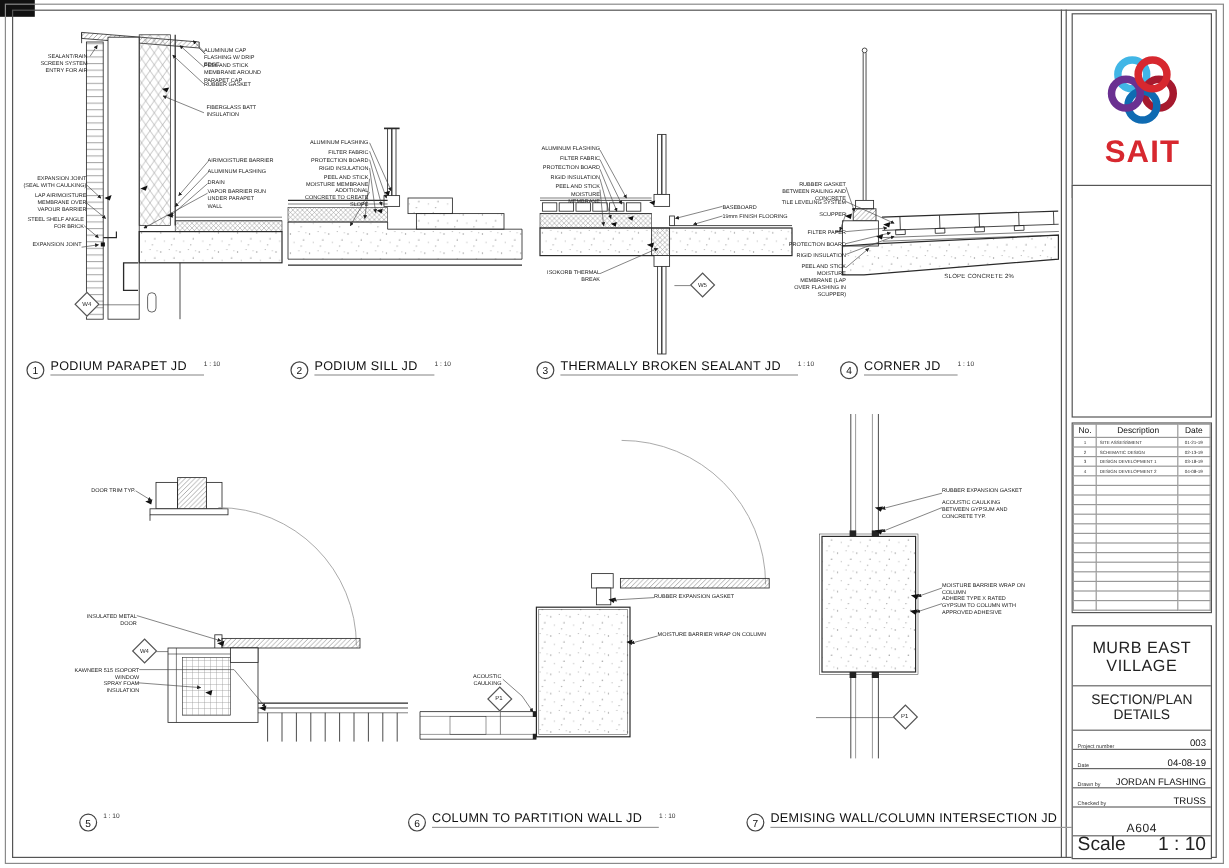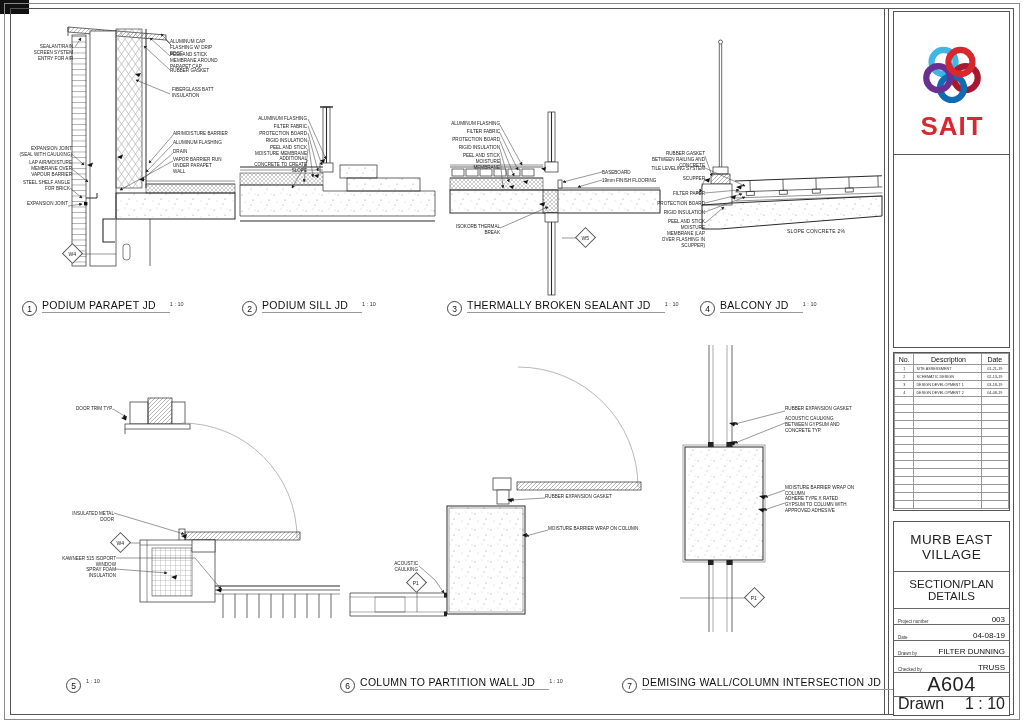--- a/index.html
+++ b/index.html
@@ -35,21 +35,21 @@
   .rev-table .c-desc{width:59%;text-align:left;padding-left:2px}
   .rev-table .c-date{width:24%;text-align:center}
   .tb-proj{top:521px;height:195px;display:flex;flex-direction:column}
   .tb-row{border-bottom:1px solid #666;display:flex;align-items:flex-end}
   .tb-row:last-child{border-bottom:none}
   .tb-name{height:50px;font-size:13.5px;letter-spacing:.4px;justify-content:center;text-align:center;align-items:center;padding:0 6px}
   .tb-stitle{height:37px;font-size:11.5px;justify-content:center;text-align:center;align-items:center;padding:0 6px}
   .tb-field{height:16px;justify-content:space-between;padding:0 4px}
   .tb-field .fl{font-size:4.5px;color:#333}
   .tb-field .fv{font-size:8px;color:#111}
-  .tb-sheetno{height:24px;font-size:20px;justify-content:center;letter-spacing:.5px}
+  .tb-sheetno{height:24px;font-size:10px;justify-content:center;letter-spacing:.5px}
   .tb-scale{height:16px;justify-content:space-between;padding:0 4px}
 </style>
 </head>
 <body>
 
 <div class="sheet">
   <div class="corner-mark"></div>
   <div class="border-outer"></div>
   <div class="border-inner"></div>
   <div class="tb-sep"></div>
@@ -393,21 +393,21 @@
   <div class="dtitle" style="left:447px;top:299px">
     <div class="dnum">3</div>
     <div class="dbody">
         <div class="dname">THERMALLY BROKEN SEALANT JD</div>
     <div class="dscale">1 : 10</div>
       </div>
   </div>
   <div class="dtitle" style="left:700px;top:299px">
     <div class="dnum">4</div>
     <div class="dbody">
-        <div class="dname">BALCONY JD</div>
+        <div class="dname">CORNER JD</div>
     <div class="dscale">1 : 10</div>
       </div>
   </div>
   <div class="dtitle" style="left:66px;top:676px">
     <div class="dnum">5</div>
     <div class="dbody">
     <div class="dscale">1 : 10</div>
       </div>
   </div>
   <div class="dtitle" style="left:340px;top:676px">
@@ -548,25 +548,25 @@
     <div class="tb-row tb-field">
       <span class="fl">Project number</span>
       <span class="fv">003</span>
     </div>
     <div class="tb-row tb-field">
       <span class="fl">Date</span>
       <span class="fv">04-08-19</span>
     </div>
     <div class="tb-row tb-field">
       <span class="fl">Drawn by</span>
-      <span class="fv">FILTER DUNNING</span>
+      <span class="fv">JORDAN FLASHING</span>
     </div>
     <div class="tb-row tb-field">
       <span class="fl">Checked by</span>
       <span class="fv">TRUSS</span>
     </div>
     <div class="tb-row tb-sheetno">A604</div>
     <div class="tb-row tb-scale">
-      <span class="fl">Drawn</span>
+      <span class="fl">Scale</span>
       <span class="fv">1 : 10</span>
     </div>
   </div>
 </div>
 
 </body></html>

